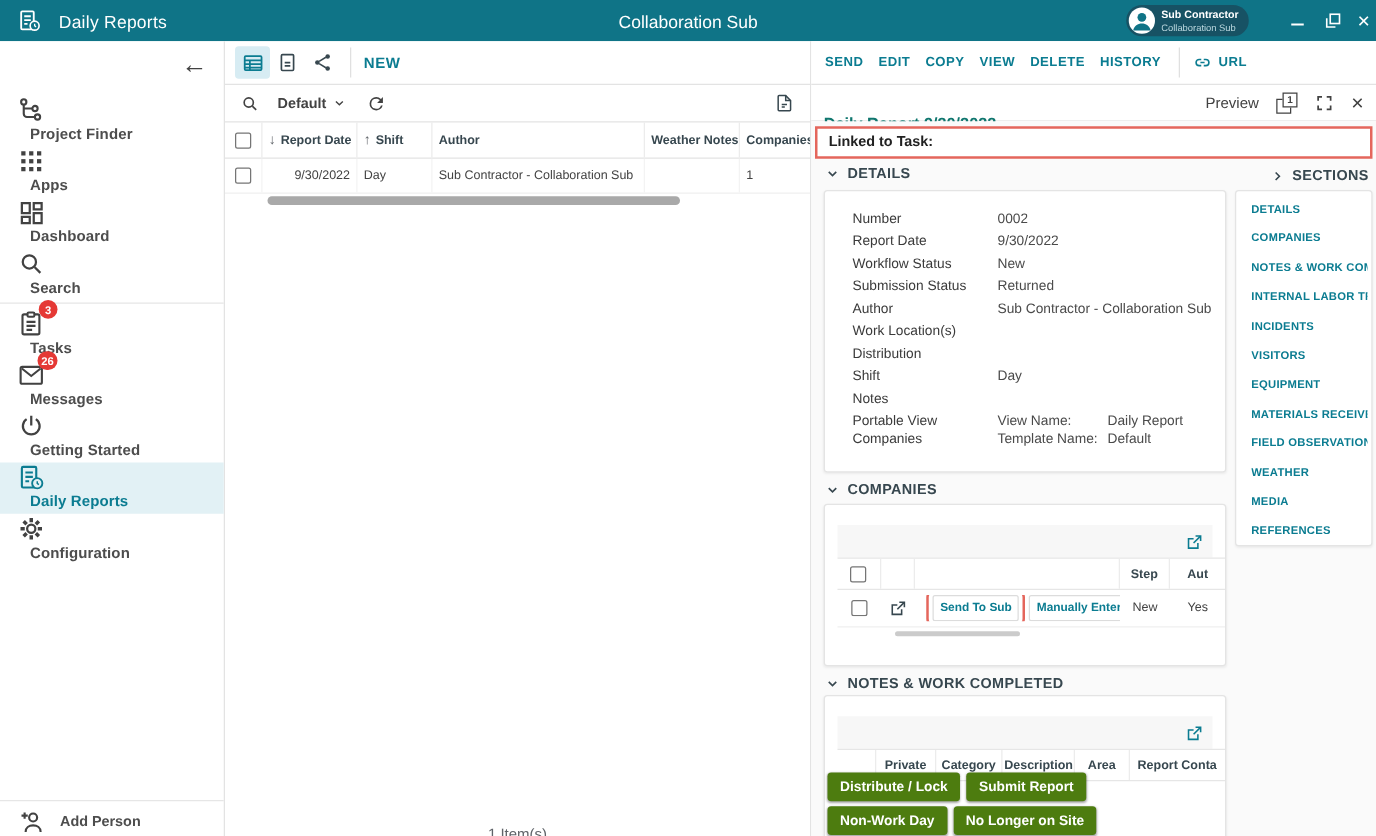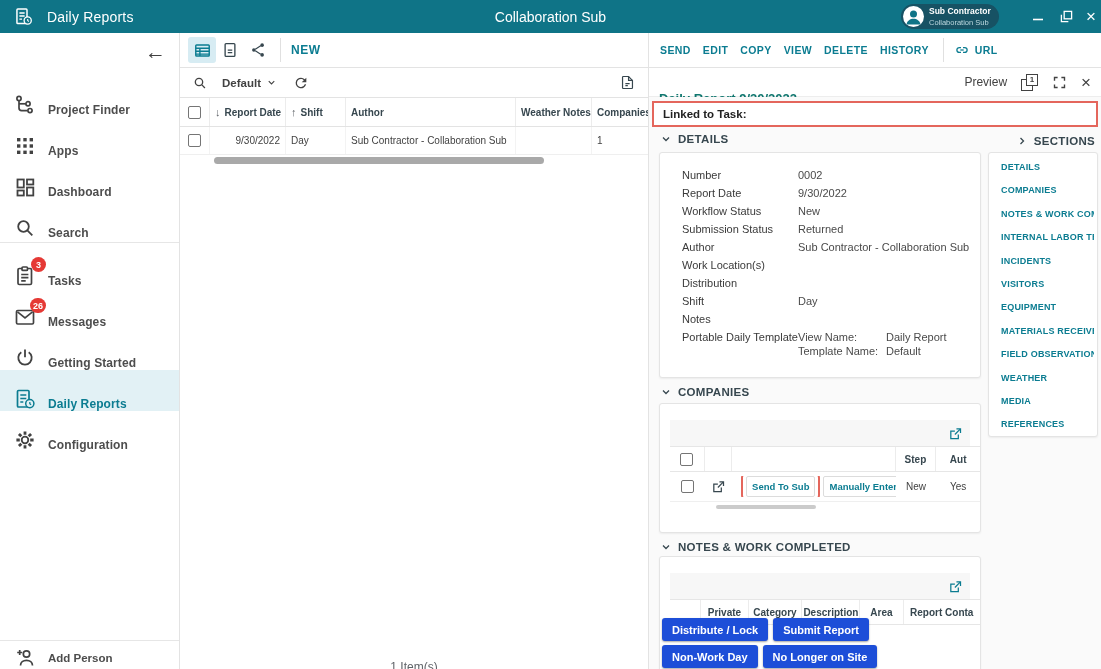--- a/index.html
+++ b/index.html
@@ -22,21 +22,21 @@
   .pill-role { font-size:7.5px; color:#bcd8df; white-space:nowrap; margin-top:2px; }
   .winbtn { position:absolute; top:0; height:33px; width:26px; display:flex; align-items:center; justify-content:center; color:#fff; }
   .win-min { left:1025px; } .win-rest { left:1053px; } .win-close { left:1078px; font-size:17px; }
 
   
   .sidebar { position:absolute; left:0; top:33px; width:180px; height:636px; background:#fff;
              border-right:1px solid #e3e3e3; }
   .back-btn { position:absolute; top:8px; right:13px; font-size:21px; color:#424242; line-height:21px; }
   .navgrp { position:absolute; left:0; width:179px; }
   .nav1 { top:43px; } .nav2 { top:214px; }
-  .nav-item { display:flex; align-items:flex-end; height:41px; padding-left:13px; }
+  .nav-item { display:flex; align-items:flex-start; height:41px; padding-left:13px;flex-direction:column; }
   .nav-item .ic { width:24px; height:24px; color:#424242; position:relative; flex:none; }
   .nav-item .lbl { margin-left:11px; font-size:12px; font-weight:bold; color:#4d4d4d; letter-spacing:.1px; }
   .nav-item.active { background:#e2f1f5; }
   .nav-item.active .ic { color:#0b7c91; }
   .nav-item.active .lbl { color:#0b7c91; }
   .badge { position:absolute; top:-7px; right:-9px; min-width:15px; height:15px; border-radius:8px;
            background:#e53935; color:#fff; font-size:9px; font-weight:bold;
            display:flex; align-items:center; justify-content:center; padding:0 3px; }
   .side-div { position:absolute; left:0; width:179px; border-top:1px solid #e6e6e6; }
   .sd1 { top:209px; } .sd2 { top:607px; }
@@ -134,21 +134,21 @@
   .m-step { width:42px; } .m-aut { width:45px; border-right:none !important; }
   .n-blank { width:32px; } .n-priv { width:48px; } .n-cat { width:55px; } .n-desc { width:59px; }
   .n-area { width:44px; } .n-rep { width:78px; border-right:none !important; }
   .chipbtn { background:#fff; border:1px solid #dcdcdc; border-radius:2px; color:#0b7c91;
              font-weight:bold; font-size:9.5px; padding:4px 5px; white-space:nowrap; }
   .annot-red { outline:2px solid #e4665c; outline-offset:3px; }
   .mini-scroll { height:4px; width:100px; background:#cbcbcb; border-radius:2px; margin:3px 0 0 46px; }
 
   .btn-row { position:absolute; left:13px; display:flex; gap:5px; }
   .br1 { top:521px; } .br2 { top:548px; }
-  .gbtn { background:#1d4ed8; color:#fff; font-weight:bold; font-size:11px; height:23px;
+  .gbtn { background:#4d7c0f; color:#fff; font-weight:bold; font-size:11px; height:23px;
           display:flex; align-items:center; padding:0 10px; border-radius:3px;
           box-shadow:0 1px 2px rgba(0,0,0,.35); white-space:nowrap; }
 </style>
 </head>
 <body>
 
 <div class="app">
 
   <header class="topbar">
     <span class="app-ic">
@@ -487,21 +487,21 @@
           </div>
         <div class="drow">
             <span class="dlabel">Shift</span>
             <span class="dvalue">Day</span>
           </div>
         <div class="drow">
             <span class="dlabel">Notes</span>
             <span class="dvalue"></span>
           </div>
         <div class="drow">
-          <span class="dlabel">Portable Daily Template</span>
+          <span class="dlabel">Portable View Companies</span>
           <span class="pv-grid">
             <span class="srow">
                 <span class="pv-sl">View Name:</span>
                 <span class="dvalue">Daily Report</span>
               </span>
             <span class="srow">
                 <span class="pv-sl">Template Name:</span>
                 <span class="dvalue">Default</span>
               </span>
           </span>

